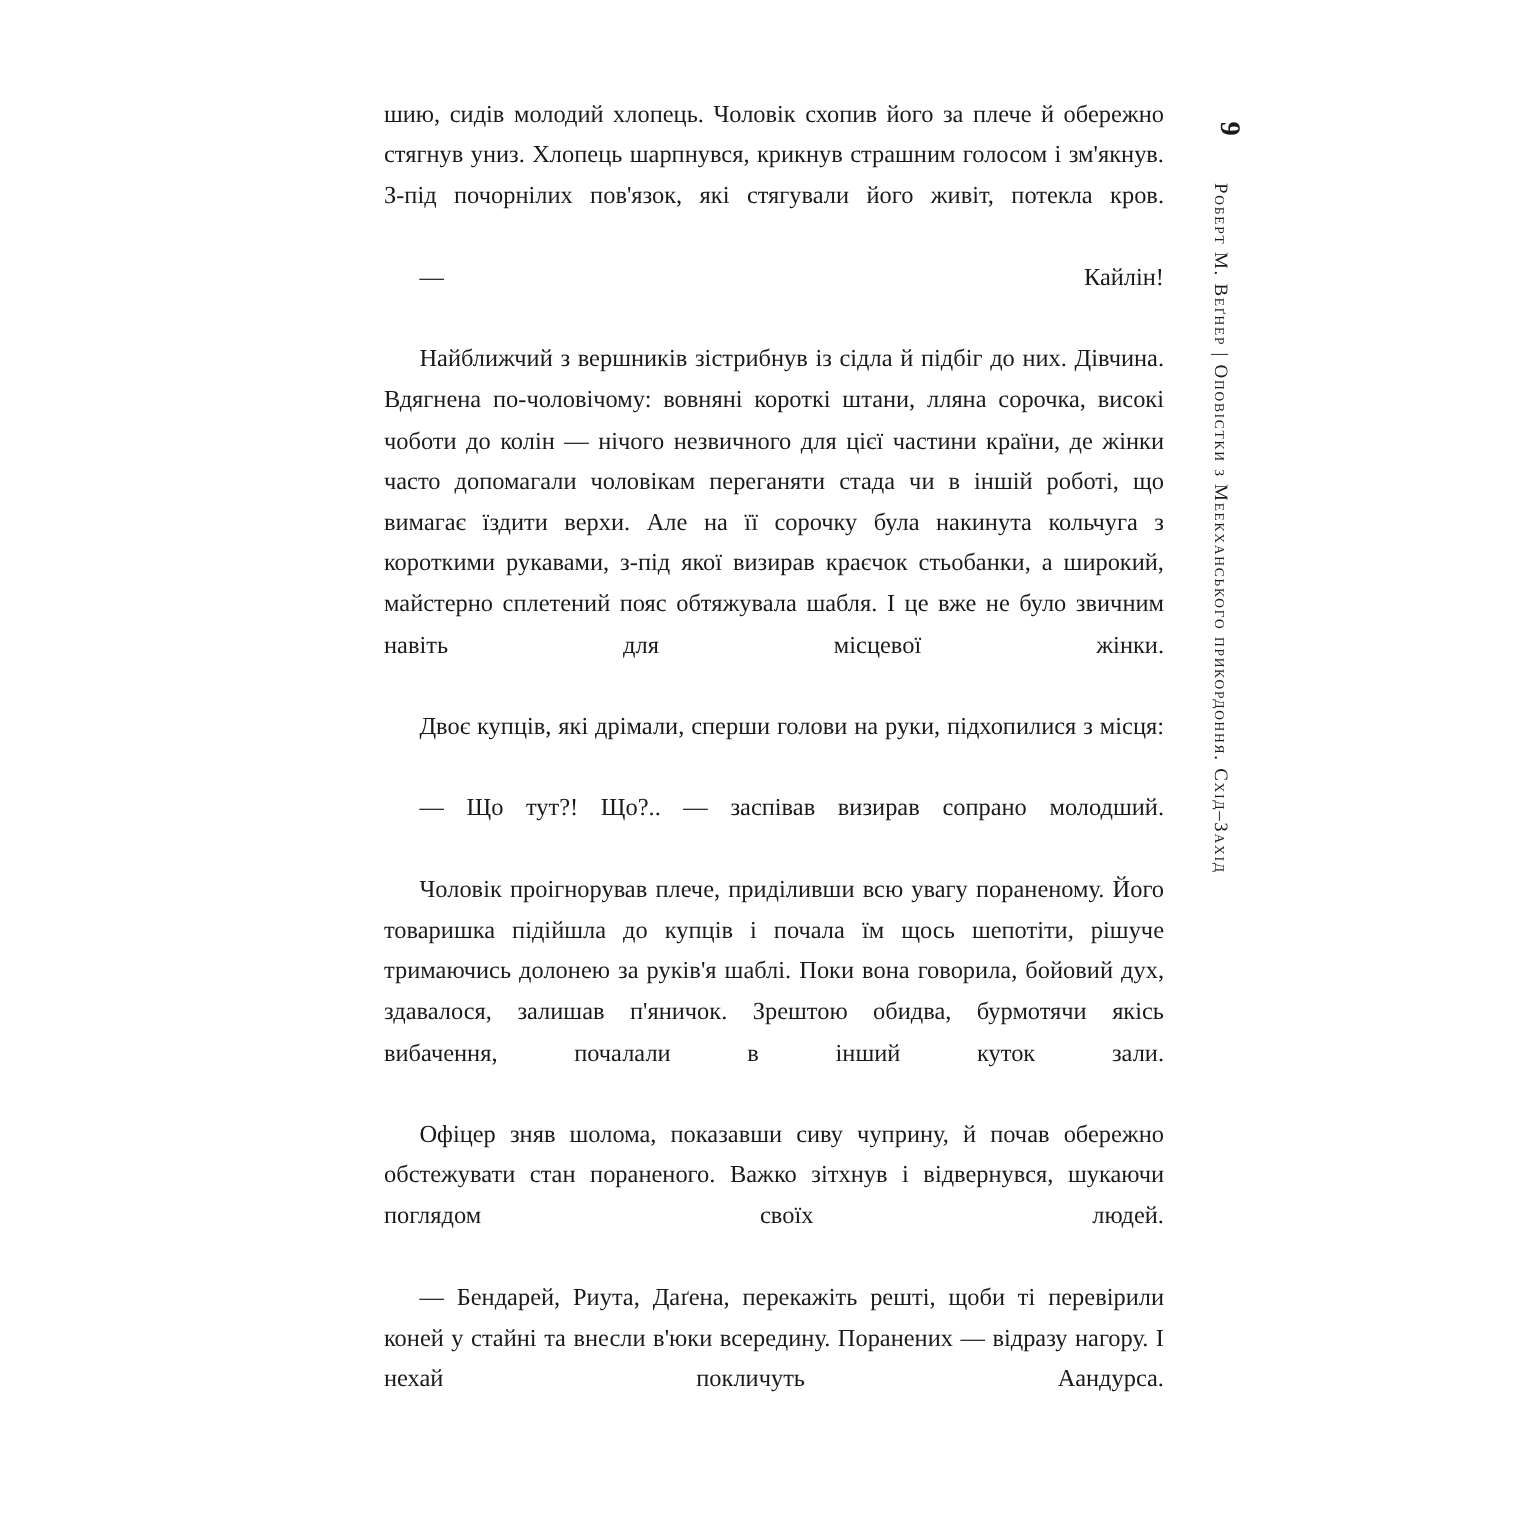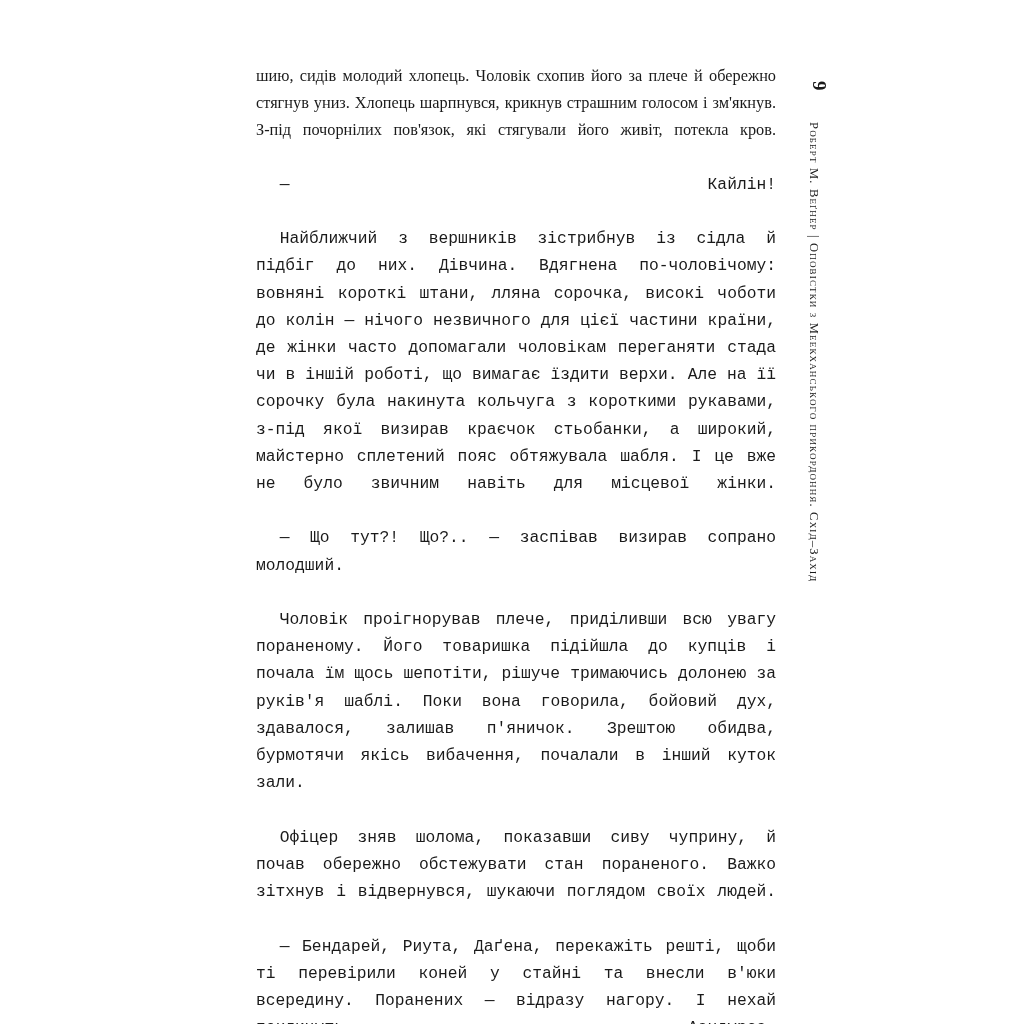--- a/index.html
+++ b/index.html
@@ -37,21 +37,20 @@
     margin: 0;
     text-align: justify;
     text-justify: inter-word;
     font-size: 16.3px;
     line-height: 27.2px;
     hyphens: manual;
   }
 
   .para.indent {
     text-indent: 1.45em;
-    font-family: Liberation Mono, monospace;
   }
 
   .para.first {
     text-indent: 0;
   }
 
   
   .para::after {
     content: "";
     display: inline-block;
@@ -108,20 +107,21 @@
 </style>
 </head>
 <body>
 
 <div class="page">
 
   <div class="text-column">
     <p class="para first">шию, сидів молодий хлопець. Чоловік схопив його за плече й обережно стягнув униз. Хлопець шарпнувся, крикнув страшним голосом і зм'якнув. З-під почорнілих пов'язок, які стягували його живіт, потекла кров.</p>
     <p class="para indent">— Кайлін!</p>
     <p class="para indent">Найближчий з вершників зістрибнув із сідла й підбіг до них. Дівчина. Вдягнена по-чоловічому: вовняні короткі штани, лляна сорочка, високі чоботи до колін — нічого незвичного для цієї частини країни, де жінки часто допомагали чоловікам переганяти стада чи в іншій роботі, що вимагає їздити верхи. Але на її сорочку була накинута кольчуга з короткими рукавами, з-під якої визирав краєчок стьобанки, а широкий, майстерно сплетений пояс обтяжувала шабля. І це вже не було звичним навіть для місцевої жінки.</p>
+    <p class="para indent">Двоє купців, які дрімали, сперши голови на руки, підхопилися з місця:</p>
     <p class="para indent">— Що тут?! Що?.. — заспівав визирав сопрано молодший.</p>
     <p class="para indent">Чоловік проігнорував плече, приділивши всю увагу пораненому. Його товаришка підійшла до купців і почала їм щось шепотіти, рішуче тримаючись долонею за руків'я шаблі. Поки вона говорила, бойовий дух, здавалося, залишав п'яничок. Зрештою обидва, бурмотячи якісь вибачення, почалали в інший куток зали.</p>
     <p class="para indent">Офіцер зняв шолома, показавши сиву чуприну, й почав обережно обстежувати стан пораненого. Важко зітхнув і відвернувся, шукаючи поглядом своїх людей.</p>
     <p class="para indent">— Бендарей, Риута, Даґена, перекажіть решті, щоби ті перевірили коней у стайні та внесли в'юки всередину. Поранених — відразу нагору. І нехай покличуть Аандурса.</p>
 
   </div>
 
   <div class="side-block">
     <div class="folio">9</div>
     <div class="rule"></div>

